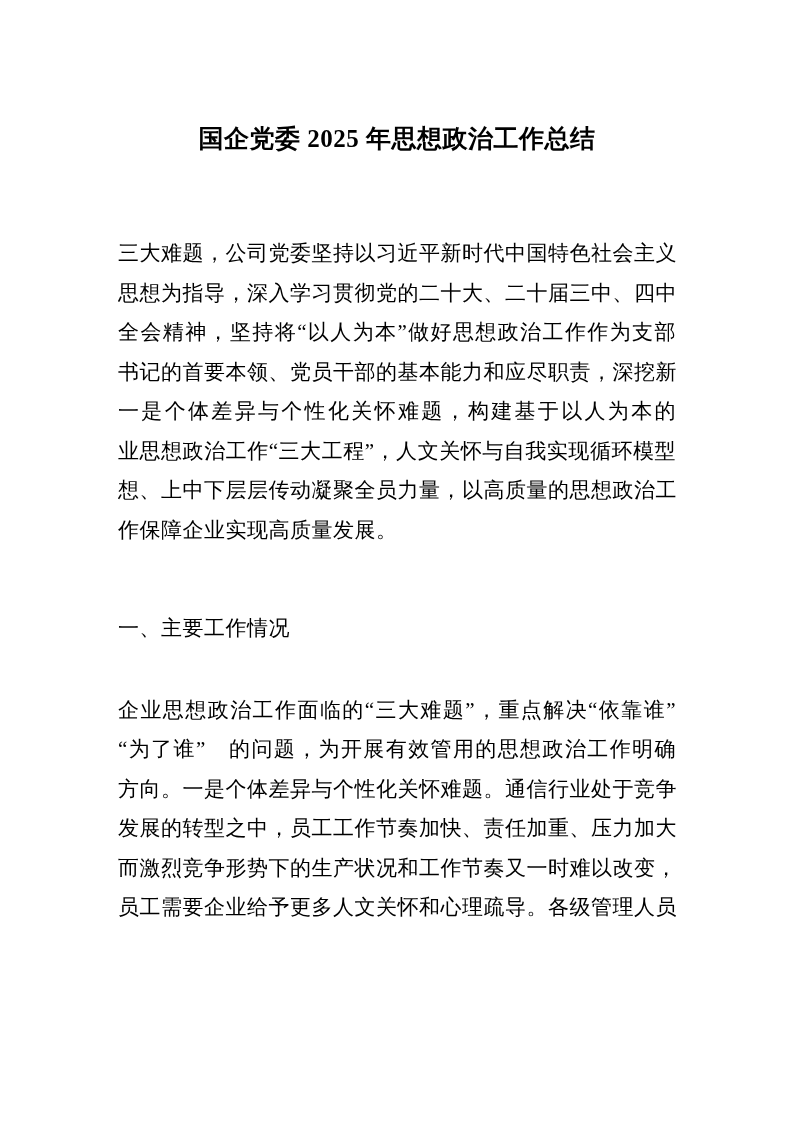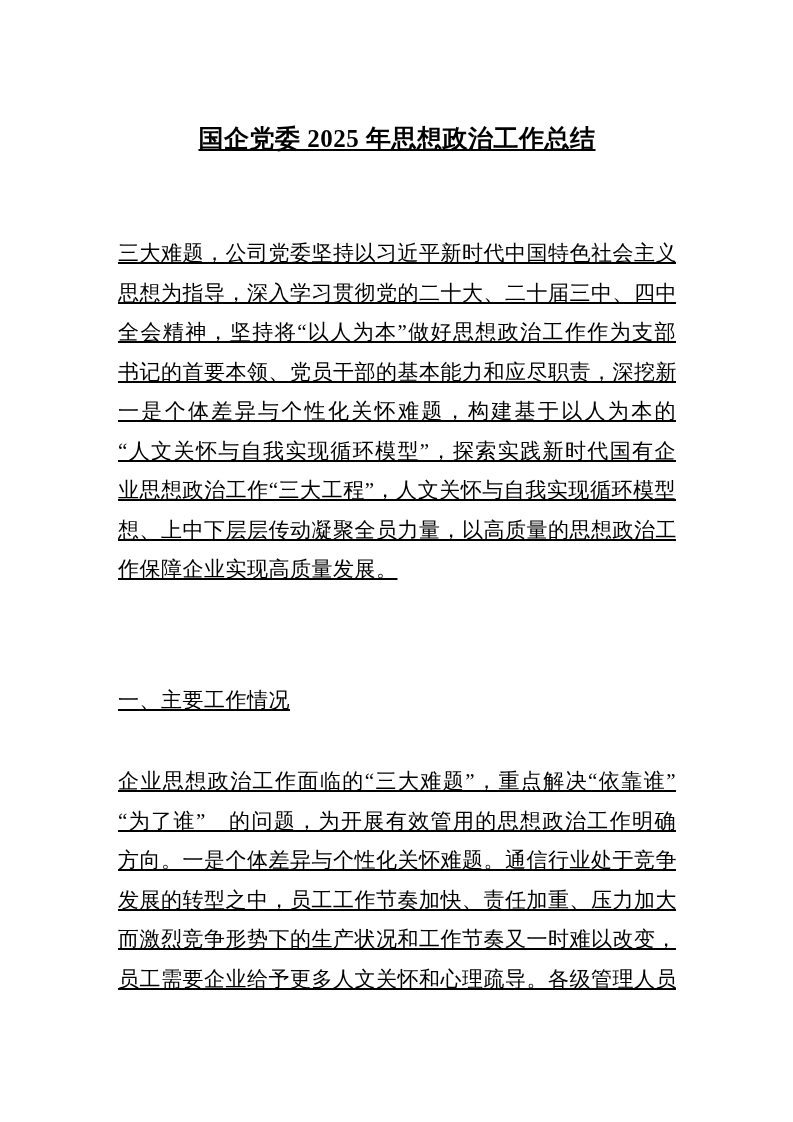--- a/index.html
+++ b/index.html
@@ -9,38 +9,37 @@
   }
   .page {
     position: relative;
     width: 793px;
     height: 1122px;
     background: #ffffff;
     color: #000000;
     font-family: "Liberation Serif", serif;
     overflow: hidden;
     box-sizing: border-box;
-    text-decoration: underline;
   }
   .inner {
     padding: 118px 117px 0 118px;
   }
   .doc-title {
     font-size: 25px;
     font-weight: bold;
     line-height: 42px;
     text-align: center;
     letter-spacing: 0.5px;
     white-space: nowrap;
   }
   .block { margin: 0; }
   .block.body { }
   .block.heading { }
   .block.b0 { margin-top: 74px; }
-  .block.b1 { margin-top: 91px; }
+  .block.b1 { margin-top: 59px; }
   .block.b2 { margin-top: 42px; }
   .line {
     font-size: 21px;
     line-height: 39.5px;
     height: 39.5px;
     letter-spacing: 0.5px;
     white-space: nowrap;
     overflow: hidden;
     text-align: justify;
     text-align-last: justify;
@@ -57,21 +56,20 @@
 <div class="page">
   <div class="inner">
     <div class="doc-title">国企党委 2025 年思想政治工作总结</div>
     <div>
         <div class="block body b0">
           <div class="line">三大难题，公司党委坚持以习近平新时代中国特色社会主义</div>
           <div class="line">思想为指导，深入学习贯彻党的二十大、二十届三中、四中</div>
           <div class="line">全会精神，坚持将“以人为本”做好思想政治工作作为支部</div>
           <div class="line">书记的首要本领、党员干部的基本能力和应尽职责，深挖新</div>
           <div class="line">一是个体差异与个性化关怀难题，构建基于以人为本的</div>
-          <div class="line">“人文关怀与自我实现循环模型”，探索实践新时代国有企</div>
           <div class="line">业思想政治工作“三大工程”，人文关怀与自我实现循环模型</div>
           <div class="line">想、上中下层层传动凝聚全员力量，以高质量的思想政治工</div>
           <div class="line end">作保障企业实现高质量发展。</div>
         </div>
         <div class="block heading b1">
           <div class="line end">一、主要工作情况</div>
         </div>
         <div class="block body b2">
           <div class="line">企业思想政治工作面临的“三大难题”，重点解决“依靠谁”</div>
           <div class="line">“为了谁”　的问题，为开展有效管用的思想政治工作明确</div>

